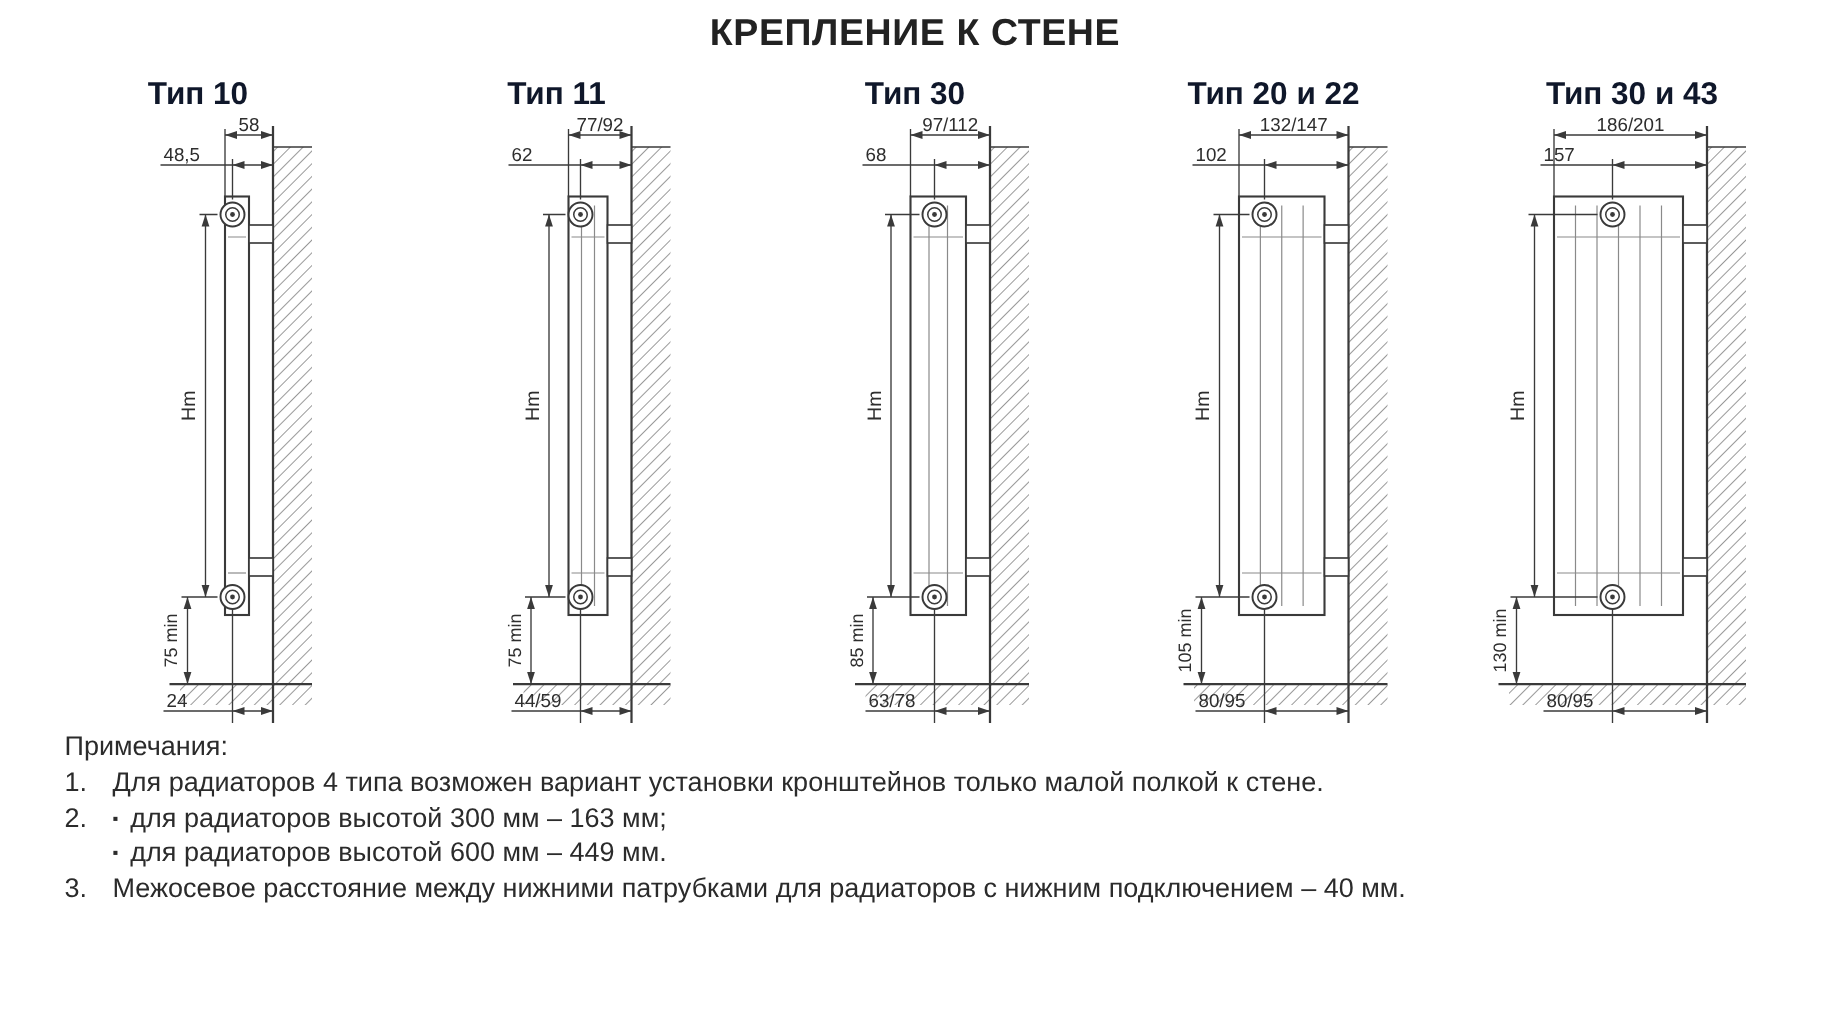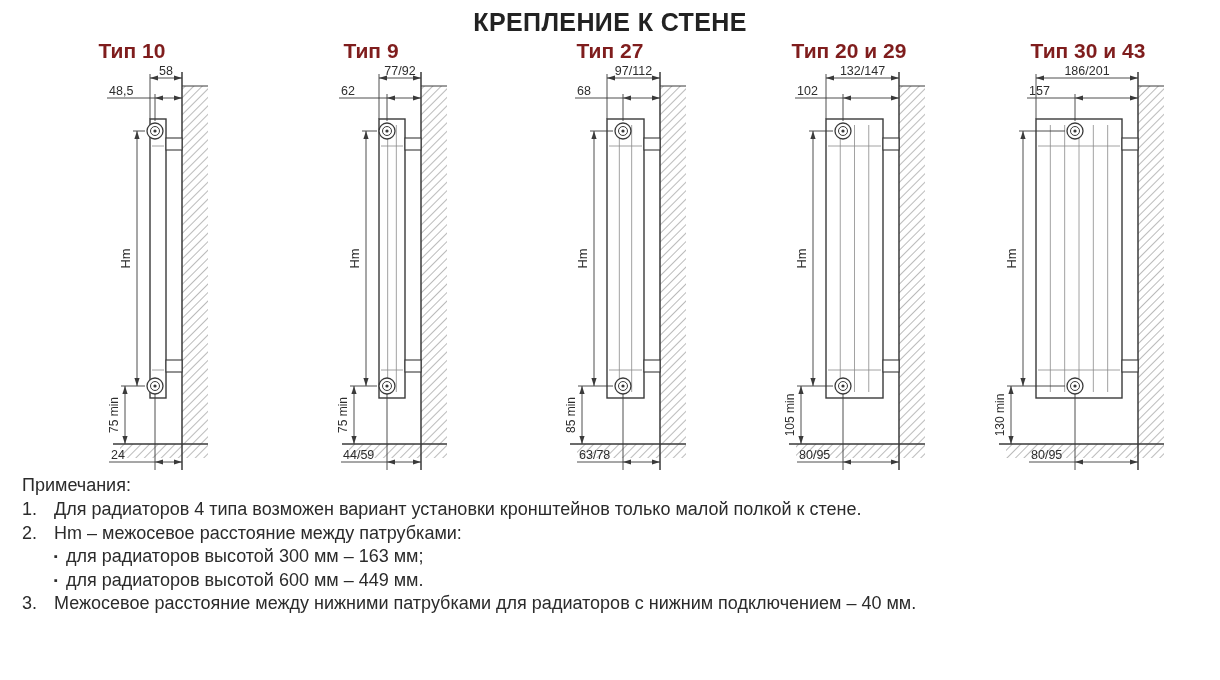--- a/index.html
+++ b/index.html
@@ -1,25 +1,25 @@
 <!DOCTYPE html>
 <html><head>
 <meta charset="utf-8">
 <style>
   html,body{margin:0;padding:0;background:#fff;}
   body{width:1220px;height:680px;overflow:hidden;
        font-family:"Liberation Sans",sans-serif;color:#2e2e2e;}
   h1{text-align:center;font-size:25px;font-weight:700;color:#222;
-     margin:8px 0 2px;letter-spacing:.4px;}
+     margin:8px 0 14px;letter-spacing:.4px;}
   .row{display:flex;justify-content:center;gap:14px;padding:0 10px;}
   .diagram{margin:0;width:225px;}
-  .dlabel{text-align:center;font-size:21px;font-weight:600;color:#7f1d1d;margin:0 0 1px;}
+  .dlabel{text-align:center;font-size:21px;font-weight:600;color:#0f172a;margin:0 0 1px;}
   .svg-holder{width:225px;height:408px;}
   svg text{font-family:"Liberation Sans",sans-serif;}
-  .notes{padding:2px 11px 0 22px;font-size:18px;line-height:1.3;color:#2b2b2b;}
+  .notes{padding:2px 11px 0 22px;font-size:18px;line-height:1.3;color:#2b2b2b;margin-left:21px;}
   .nhead{margin-bottom:1px;}
   .nitem{display:flex;gap:8px;}
   .nnum{width:24px;flex:none;}
   .ntext{flex:1;}
   .bullet{display:inline-block;margin-right:8px;font-size:11px;vertical-align:2px;}
 </style>
 </head>
 <body>
 
 <main>
@@ -81,21 +81,21 @@
             <g>
               <line x1="135" y1="330" x2="135" y2="406" stroke="#3a3a3a" stroke-width="0.9"></line>
               <line x1="89" y1="398" x2="162" y2="398" stroke="#3a3a3a" stroke-width="0.9"></line>
               <polygon points="135,398 143,395.4 143,400.6" fill="#3a3a3a"></polygon>
               <polygon points="162,398 154,395.4 154,400.6" fill="#3a3a3a"></polygon>
               <text x="91" y="395" fill="#2e2e2e" font-size="12.5" text-anchor="start">24</text>
             </g>
           </svg></div>
     </figure>
     <figure class="diagram">
-      <figcaption class="dlabel">Тип 9</figcaption>
+      <figcaption class="dlabel">Тип 11</figcaption>
       <div class="svg-holder"><svg width="225" height="408" viewBox="0 0 225 408">
             <defs>
               <pattern id="hp1" width="6" height="6" patternUnits="userSpaceOnUse" patternTransform="rotate(45)">
                 <line x1="0" y1="0" x2="0" y2="6" stroke="#777" stroke-width="1"></line>
               </pattern>
             </defs>
             <rect x="162" y="22" width="26" height="372" fill="url(#hp1)"></rect>
             <rect x="90" y="380" width="72" height="14" fill="url(#hp1)"></rect>
             <line x1="162" y1="22" x2="188" y2="22" stroke="#3a3a3a" stroke-width="1"></line>
             <line x1="162" y1="8" x2="162" y2="406" stroke="#3a3a3a" stroke-width="1.5"></line>
@@ -144,21 +144,21 @@
             <g>
               <line x1="128" y1="330" x2="128" y2="406" stroke="#3a3a3a" stroke-width="0.9"></line>
               <line x1="82" y1="398" x2="162" y2="398" stroke="#3a3a3a" stroke-width="0.9"></line>
               <polygon points="128,398 136,395.4 136,400.6" fill="#3a3a3a"></polygon>
               <polygon points="162,398 154,395.4 154,400.6" fill="#3a3a3a"></polygon>
               <text x="84" y="395" fill="#2e2e2e" font-size="12.5" text-anchor="start">44/59</text>
             </g>
           </svg></div>
     </figure>
     <figure class="diagram">
-      <figcaption class="dlabel">Тип 27</figcaption>
+      <figcaption class="dlabel">Тип 30</figcaption>
       <div class="svg-holder"><svg width="225" height="408" viewBox="0 0 225 408">
             <defs>
               <pattern id="hp2" width="6" height="6" patternUnits="userSpaceOnUse" patternTransform="rotate(45)">
                 <line x1="0" y1="0" x2="0" y2="6" stroke="#777" stroke-width="1"></line>
               </pattern>
             </defs>
             <rect x="162" y="22" width="26" height="372" fill="url(#hp2)"></rect>
             <rect x="79" y="380" width="83" height="14" fill="url(#hp2)"></rect>
             <line x1="162" y1="22" x2="188" y2="22" stroke="#3a3a3a" stroke-width="1"></line>
             <line x1="162" y1="8" x2="162" y2="406" stroke="#3a3a3a" stroke-width="1.5"></line>
@@ -207,21 +207,21 @@
             <g>
               <line x1="125" y1="330" x2="125" y2="406" stroke="#3a3a3a" stroke-width="0.9"></line>
               <line x1="79" y1="398" x2="162" y2="398" stroke="#3a3a3a" stroke-width="0.9"></line>
               <polygon points="125,398 133,395.4 133,400.6" fill="#3a3a3a"></polygon>
               <polygon points="162,398 154,395.4 154,400.6" fill="#3a3a3a"></polygon>
               <text x="81" y="395" fill="#2e2e2e" font-size="12.5" text-anchor="start">63/78</text>
             </g>
           </svg></div>
     </figure>
     <figure class="diagram">
-      <figcaption class="dlabel">Тип 20 и 29</figcaption>
+      <figcaption class="dlabel">Тип 20 и 22</figcaption>
       <div class="svg-holder"><svg width="225" height="408" viewBox="0 0 225 408">
             <defs>
               <pattern id="hp3" width="6" height="6" patternUnits="userSpaceOnUse" patternTransform="rotate(45)">
                 <line x1="0" y1="0" x2="0" y2="6" stroke="#777" stroke-width="1"></line>
               </pattern>
             </defs>
             <rect x="162" y="22" width="26" height="372" fill="url(#hp3)"></rect>
             <rect x="59" y="380" width="103" height="14" fill="url(#hp3)"></rect>
             <line x1="162" y1="22" x2="188" y2="22" stroke="#3a3a3a" stroke-width="1"></line>
             <line x1="162" y1="8" x2="162" y2="406" stroke="#3a3a3a" stroke-width="1.5"></line>
@@ -351,21 +351,20 @@
     <div class="nitem">
       <span class="nnum">1.</span>
       <div class="ntext">
         <div>Для радиаторов 4 типа возможен вариант установки кронштейнов только малой полкой к стене.</div>
       </div>
     </div>
 
     <div class="nitem">
       <span class="nnum">2.</span>
       <div class="ntext">
-        <div>Hm – межосевое расстояние между патрубками:</div>
         <div>
           <span class="bullet">▪</span><span>для радиаторов высотой 300 мм – 163 мм;</span>
         </div>
         <div>
           <span class="bullet">▪</span><span>для радиаторов высотой 600 мм – 449 мм.</span>
         </div>
       </div>
     </div>
 
     <div class="nitem">

